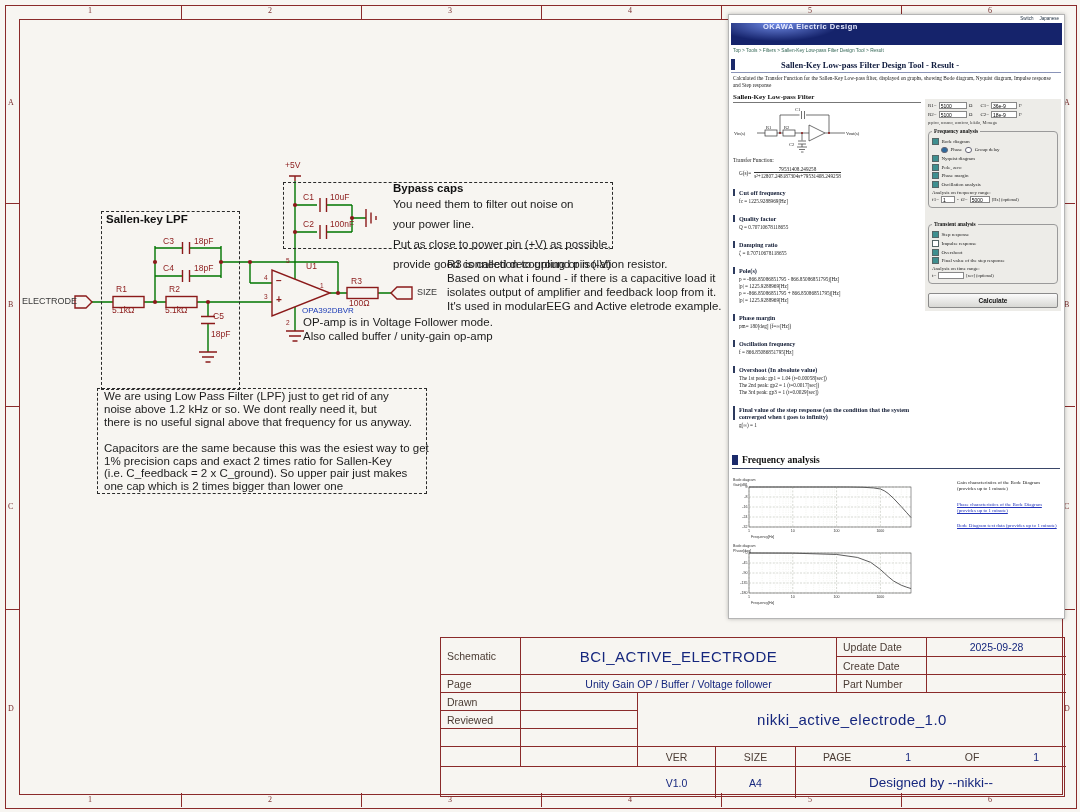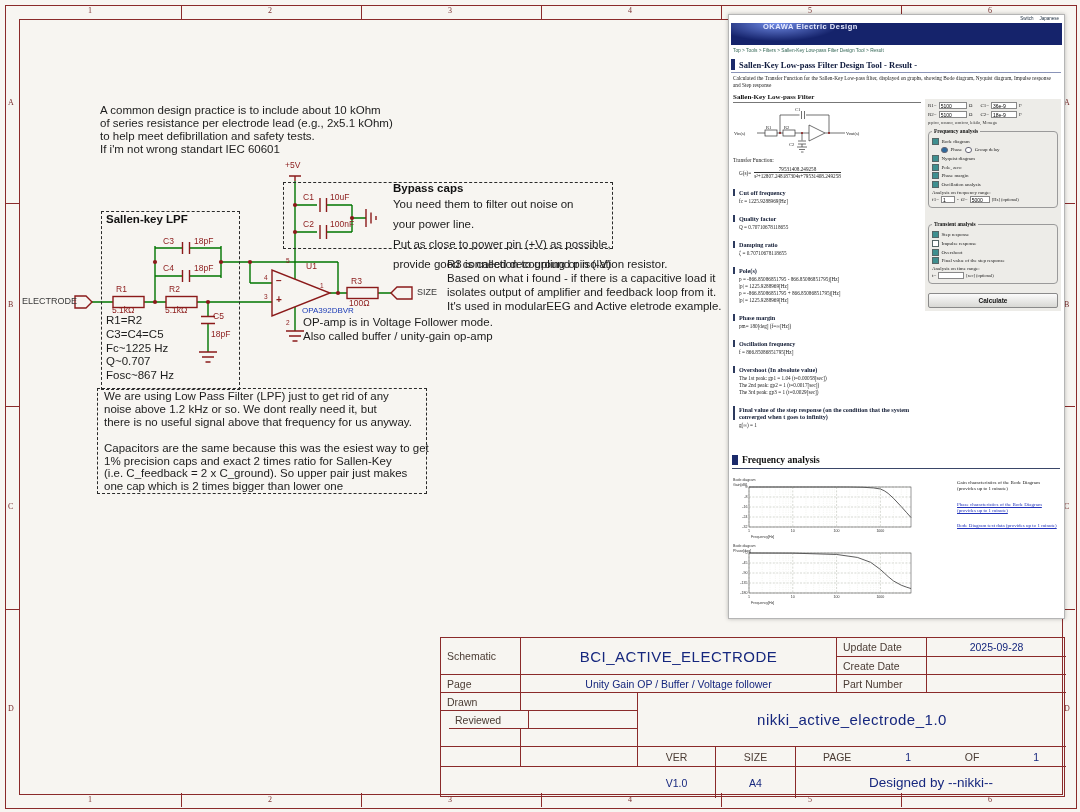--- a/index.html
+++ b/index.html
@@ -24,21 +24,21 @@
   .panel{position:absolute;left:728px;top:14px;width:335px;height:603px;background:#fff;
          border:1px solid #b5b5b5;box-shadow:0 0 4px rgba(0,0,0,.25);font-family:"Liberation Serif",serif;}
   .toplinks{position:absolute;top:1px;right:5px;display:flex;gap:6px;font:4.5px "Liberation Sans",sans-serif;color:#234;}
   .wheader{position:absolute;left:2px;right:2px;top:8px;height:22px;background:#15236b;
            background-image:radial-gradient(ellipse 90px 26px at 14% 0%,rgba(130,160,255,.85),rgba(130,160,255,0) 70%);}
   .brand{position:absolute;left:34px;top:7px;font:bold 7.5px "Liberation Sans",sans-serif;color:#e8ecff;letter-spacing:.5px;}
   .crumbs{position:absolute;left:4px;top:33px;font:4.8px "Liberation Sans",sans-serif;color:#365;}
   .wtitle{position:absolute;left:2px;right:3px;top:42px;height:15px;display:flex;align-items:center;gap:4px;
           border-bottom:1px solid #8a94b8;}
   .wtitle .bar{width:4px;height:11px;background:#1b2a6b;}
-  .wtitle .t{font:bold 8.5px "Liberation Serif",serif;color:#0e1a3d;}
+  .wtitle .t{font:bold 8.5px "Liberation Serif",serif;color:#0e1a3d;margin-left:42px;}
   .intro{position:absolute;left:4px;top:60px;right:4px;font:5.3px/7px "Liberation Serif",serif;color:#222;white-space:pre-line;}
   .sec1{position:absolute;left:4px;top:78px;width:188px;font:bold 7px "Liberation Serif",serif;color:#111;
         border-bottom:1px solid #777;padding-bottom:1px;}
   .leftcol{position:absolute;left:4px;top:88px;width:190px;}
   .tflabel{font:5.5px "Liberation Serif",serif;color:#222;margin-top:2px;}
   .tfrow{display:flex;gap:3px;align-items:center;font:5.2px "Liberation Serif",serif;color:#222;margin:3px 0 0 6px;}
   .frac{display:inline-block;text-align:center;}
   .frac .num{padding:0 3px;border-bottom:.6px solid #333;}
   .wh{border-left:2.5px solid #2c3a5e;padding-left:4px;font:bold 6.2px "Liberation Serif",serif;color:#101a33;margin:10px 0 2px 0;}
   .wc{font:5.2px/7px "Liberation Serif",serif;color:#222;margin-left:6px;white-space:pre-line;}
@@ -157,30 +157,21 @@
       <circle cx="295" cy="205" r="2.1"></circle>
         <circle cx="295" cy="232" r="2.1"></circle>
       <circle cx="352" cy="218" r="2.1"></circle>
     </g>
   </svg>
 
   <div class="dashbox" style="left:101px;top:211px;width:137px;height:177px;"></div>
   <div class="dashbox" style="left:97px;top:388px;width:328px;height:104px;"></div>
   <div class="dashbox" style="left:283px;top:182px;width:328px;height:65px;"></div>
 
-  <div class="note" style="left:100px;top:104px;">A common design practice is to include about 10 kOhm
-of series resistance per electrode lead (e.g., 2x5.1 kOhm)
-to help meet defibrillation and safety tests.
-If i'm not wrong standart IEC 60601</div>
   <div class="boxtitle" style="left:106px;top:213px;">Sallen-key LPF</div>
-  <div class="note" style="left:106px;top:314px;line-height:13.8px;">R1=R2
-C3=C4=C5
-Fc~1225 Hz
-Q~0.707
-Fosc~867 Hz</div>
   <div class="note" style="left:104px;top:390px;">We are using Low Pass Filter (LPF) just to get rid of any
 noise above 1.2 kHz or so. We dont really need it, but
 there is no useful signal above that frequency for us anyway.
 
 Capacitors are the same because this was the esiest way to get
 1% precision caps and exact 2 times ratio for Sallen-Key
 (i.e. C_feedback = 2 x C_ground). So upper pair just makes
 one cap which is 2 times bigger than lower one</div>
   <div class="boxtitle" style="left:393px;top:182px;">Bypass caps</div>
   <div class="note" style="left:393px;top:194px;line-height:20px;">You need them to filter out noise on
@@ -509,21 +500,21 @@
     <div class="cell val noR" style="left:486px;top:0;width:139px;height:19px;">2025-09-28</div>
     <div class="cell lab" style="left:396px;top:19px;width:90px;height:18px;">Create Date</div>
     <div class="cell val noR" style="left:486px;top:19px;width:139px;height:18px;"></div>
     <div class="cell lab" style="left:0;top:37px;width:80px;height:18px;">Page</div>
     <div class="cell val" style="left:80px;top:37px;width:316px;height:18px;">Unity Gain OP / Buffer / Voltage follower</div>
     <div class="cell lab" style="left:396px;top:37px;width:90px;height:18px;">Part Number</div>
     <div class="cell val noR" style="left:486px;top:37px;width:139px;height:18px;"></div>
     <div class="cell lab" style="left:0;top:55px;width:80px;height:18px;">Drawn</div>
     <div class="cell" style="left:80px;top:55px;width:117px;height:18px;"></div>
     <div class="cell big noR" style="left:197px;top:55px;width:428px;height:54px;">nikki_active_electrode_1.0</div>
-    <div class="cell lab" style="left:8px;top:73px;width:80px;height:18px;">Reviewed</div>
+    <div class="cell lab" style="left:0;top:73px;width:80px;height:18px;">Reviewed</div>
     <div class="cell" style="left:80px;top:73px;width:117px;height:18px;"></div>
     <div class="cell" style="left:0;top:91px;width:80px;height:18px;"></div>
     <div class="cell" style="left:80px;top:91px;width:117px;height:18px;"></div>
     <div class="cell" style="left:0;top:109px;width:80px;height:20px;"></div>
     <div class="cell" style="left:80px;top:109px;width:117px;height:20px;"></div>
     <div class="cell lab" style="left:197px;top:109px;width:78px;height:20px;justify-content:center;padding-left:0;">VER</div>
     <div class="cell lab" style="left:275px;top:109px;width:80px;height:20px;justify-content:center;padding-left:0;">SIZE</div>
     <div class="cell pageof noR" style="left:355px;top:109px;width:270px;height:20px;">
       <span>PAGE</span>
       <span class="n">1</span>

